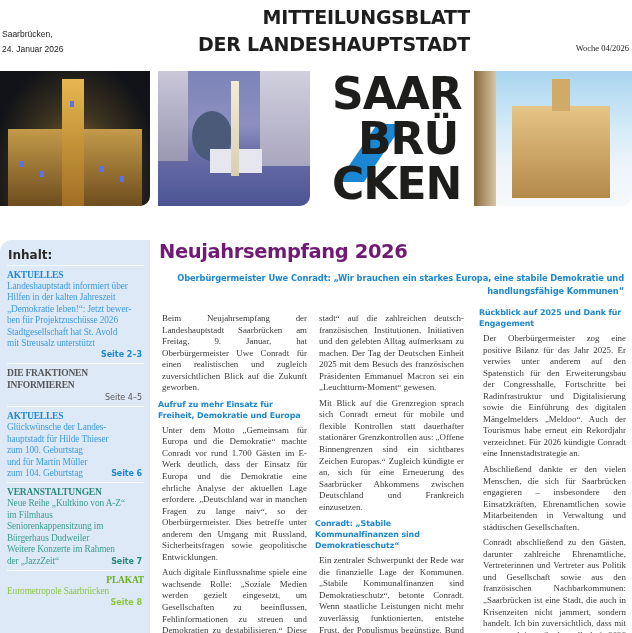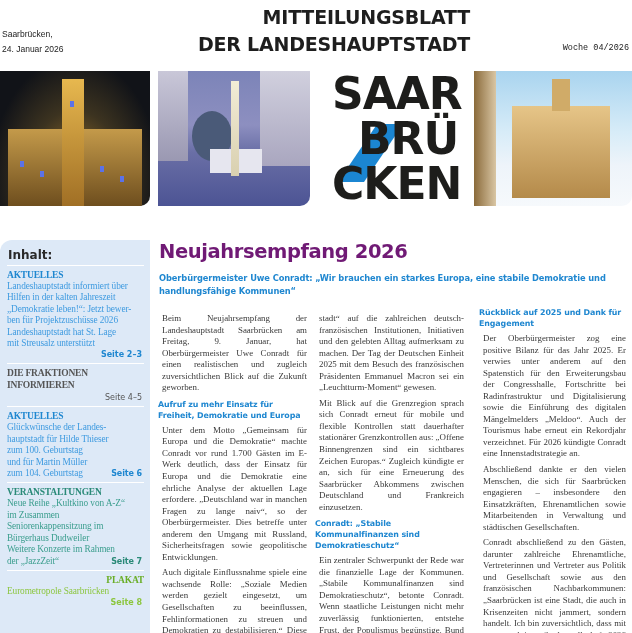--- a/index.html
+++ b/index.html
@@ -1,21 +1,21 @@
 <!DOCTYPE html>
 <html><head>
 <meta charset="utf-8">
 <style>
   * { box-sizing: border-box; margin: 0; padding: 0; }
   html, body { width: 632px; height: 633px; overflow: hidden; background: #fff; }
   body { position: relative; font-family: "Liberation Serif", serif; color: #333; }
 
   .date { position: absolute; left: 2px; top: 27px; font-family: "Liberation Sans", sans-serif; font-size: 8.5px; line-height: 15px; color: #222; }
   .masthead { position: absolute; left: 190px; top: 4px; width: 280px; text-align: right; font-family: "DejaVu Sans", sans-serif; font-weight: bold; font-size: 19px; line-height: 27px; color: #1e1e1e; letter-spacing: -0.2px; }
-  .week { position: absolute; right: 3px; top: 43px; font-family: Liberation Mono, monospace; font-size: 8.5px; color: #222; }
+  .week { position: absolute; right: 3px; top: 43px; font-family: Liberation Serif, serif; font-size: 8.5px; color: #222; }
 
   .photo { position: absolute; top: 71px; height: 135px; border-radius: 0 0 10px 0; overflow: hidden; }
   .photo1 { left: 0; width: 150px; background: radial-gradient(ellipse at 50% 80%, #a77a2c 0%, #3c3320 45%, #111318 80%); }
   .photo2 { left: 158px; width: 152px; background: linear-gradient(180deg, #7c84b8 0%, #8d8fc0 40%, #6a6fa6 60%, #4c5494 100%); }
   .photo4 { left: 474px; width: 158px; background: linear-gradient(180deg, #a9d4ef 0%, #d7ecf8 45%, #eef4fa 70%, #f6f9fc 100%); }
   .tower { position: absolute; background: #d8a64a; }
   .p1-tower { left: 62px; top: 8px; width: 22px; height: 127px; background: linear-gradient(180deg,#e7b84f,#a06f25); }
   .p1-hall { left: 8px; top: 58px; width: 134px; height: 77px; background: linear-gradient(180deg,#c49a4a,#6e4e1e); }
   .p1-win { position: absolute; width: 4px; height: 6px; background: #5b72e8; }
   .p2-col { left: 73px; top: 10px; width: 8px; height: 95px; background: linear-gradient(180deg,#f2ecd6,#d9d0b0); }
@@ -39,21 +39,21 @@
   .sb-page { text-align: right; font-family: "DejaVu Sans", sans-serif; font-weight: bold; font-size: 8px; line-height: 11px; padding-right: 2px; }
   .c-blue { color: #1f87d0; }
   .c-lblue { color: #3f9be0; }
   .c-gray { color: #555; }
   .c-teal { color: #3b9e8e; }
   .c-tealh { color: #2a8a78; }
   .c-green { color: #8cc63f; }
   .c-greenh { color: #6aae27; text-align: right; }
 
   .art-title { position: absolute; left: 159px; top: 240px; font-family: "DejaVu Sans", sans-serif; font-weight: bold; font-size: 19.5px; color: #701a75; letter-spacing: -0.4px; }
-  .art-sub { position: absolute; left: 159px; top: 272px; width: 465px; font-family: "DejaVu Sans", sans-serif; font-weight: bold; font-size: 8.3px; line-height: 13px; color: #1f87d0; letter-spacing: -0.1px; }
+  .art-sub { position: absolute; left: 159px; top: 272px; width: 465px; font-family: "DejaVu Sans", sans-serif; font-weight: bold; font-size: 8.3px; line-height: 13px; color: #1f87d0; letter-spacing: -0.1px; text-align: right; }
 
   .col { position: absolute; top: 309px; width: 153px; font-size: 8.9px; line-height: 11.55px; color: #3a3a3a; text-align: justify; hyphens: manual; }
   .col1 { left: 158px; }
   .col2 { left: 315px; }
   .col3 { left: 479px; width: 151px; }
   .col p { margin: 4px; }
   .col h3 { font-family: "DejaVu Sans", sans-serif; font-weight: bold; font-size: 7.9px; line-height: 11px; color: #1f87d0; margin: 5px 0 4px 0; text-align: left; letter-spacing: -0.1px; }
   .col h3.first { margin-top: -2px; }
 </style>
 </head>
@@ -101,21 +101,21 @@
 
 <div class="sidebar">
   <div class="sb-title">Inhalt:</div>
 
   <div class="sb-sec">
     <div class="sb-head c-blue">AKTUELLES</div>
     <div class="sb-line c-lblue">Landeshauptstadt informiert über</div>
     <div class="sb-line c-lblue">Hilfen in der kalten Jahreszeit</div>
     <div class="sb-line c-lblue">„Demokratie leben!“: Jetzt bewer-</div>
     <div class="sb-line c-lblue">ben für Projektzuschüsse 2026</div>
-    <div class="sb-line c-lblue">Landeshauptstadt hat St. Lage</div>
+    <div class="sb-line c-lblue">Stadtgesellschaft hat St. Avold</div>
     <div class="sb-line c-lblue">mit Streusalz unterstützt</div>
     <div class="sb-page c-blue">Seite  2–3</div>
   </div>
 
   <div class="sb-sec">
     <div class="sb-head c-gray">DIE FRAKTIONEN</div>
     <div class="sb-head c-gray" style="line-height:13px">INFORMIEREN</div>
     <div class="sb-page c-gray" style="font-weight:normal">Seite  4–5</div>
   </div>
 
@@ -127,21 +127,21 @@
     <div class="sb-line c-lblue">und für Martin Müller</div>
     <div class="sb-line c-lblue" style="position:relative">
       <span>zum 104. Geburtstag</span>
       <span class="sb-page c-blue" style="position:absolute;right:0;top:0">Seite  6</span>
     </div>
   </div>
 
   <div class="sb-sec">
     <div class="sb-head c-tealh">VERANSTALTUNGEN</div>
     <div class="sb-line c-teal">Neue Reihe „Kultkino von A-Z“</div>
-    <div class="sb-line c-teal">im Zusammen</div>
+    <div class="sb-line c-teal">im Filmhaus</div>
     <div class="sb-line c-teal">Seniorenkappensitzung im</div>
     <div class="sb-line c-teal">Bürgerhaus Dudweiler</div>
     <div class="sb-line c-teal">Weitere Konzerte im Rahmen</div>
     <div class="sb-line c-teal" style="position:relative">
       <span>der „JazzZeit“</span>
       <span class="sb-page c-tealh" style="position:absolute;right:0;top:0">Seite  7</span>
     </div>
   </div>
 
   <div class="sb-sec">

